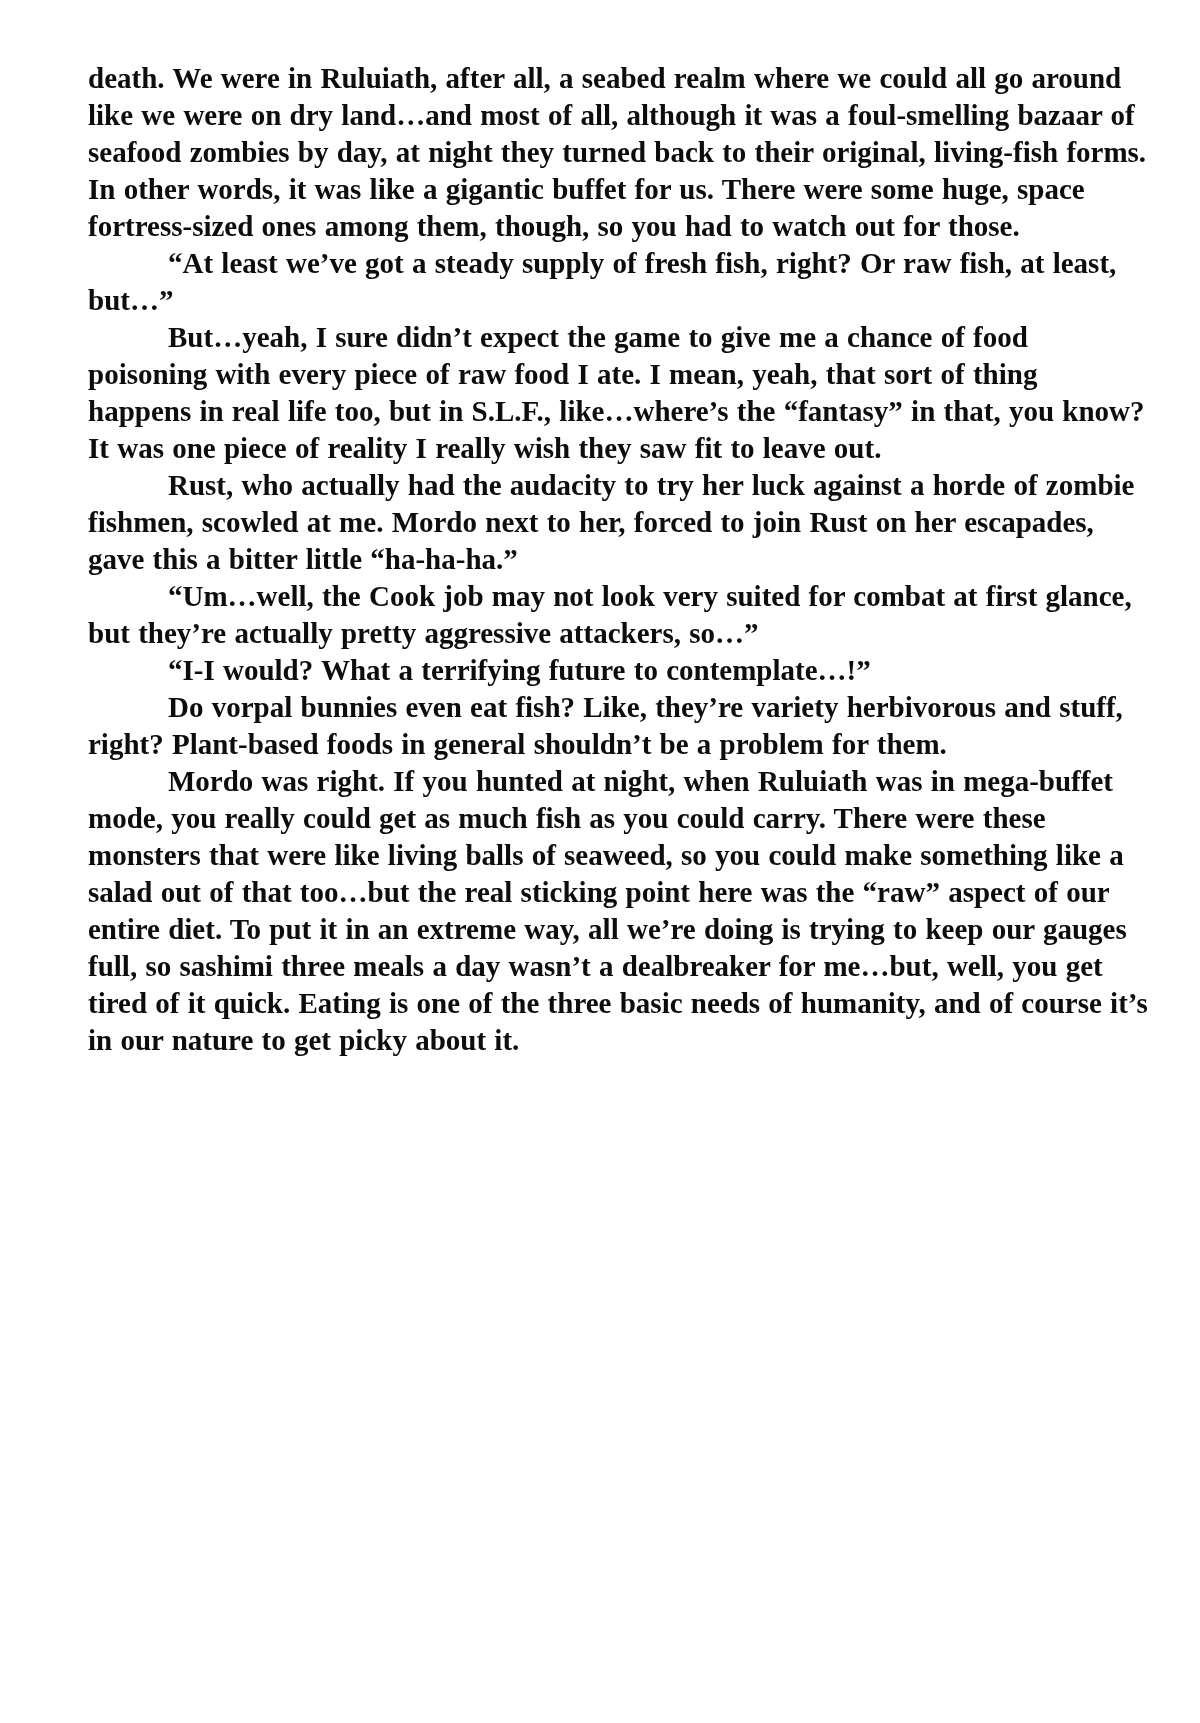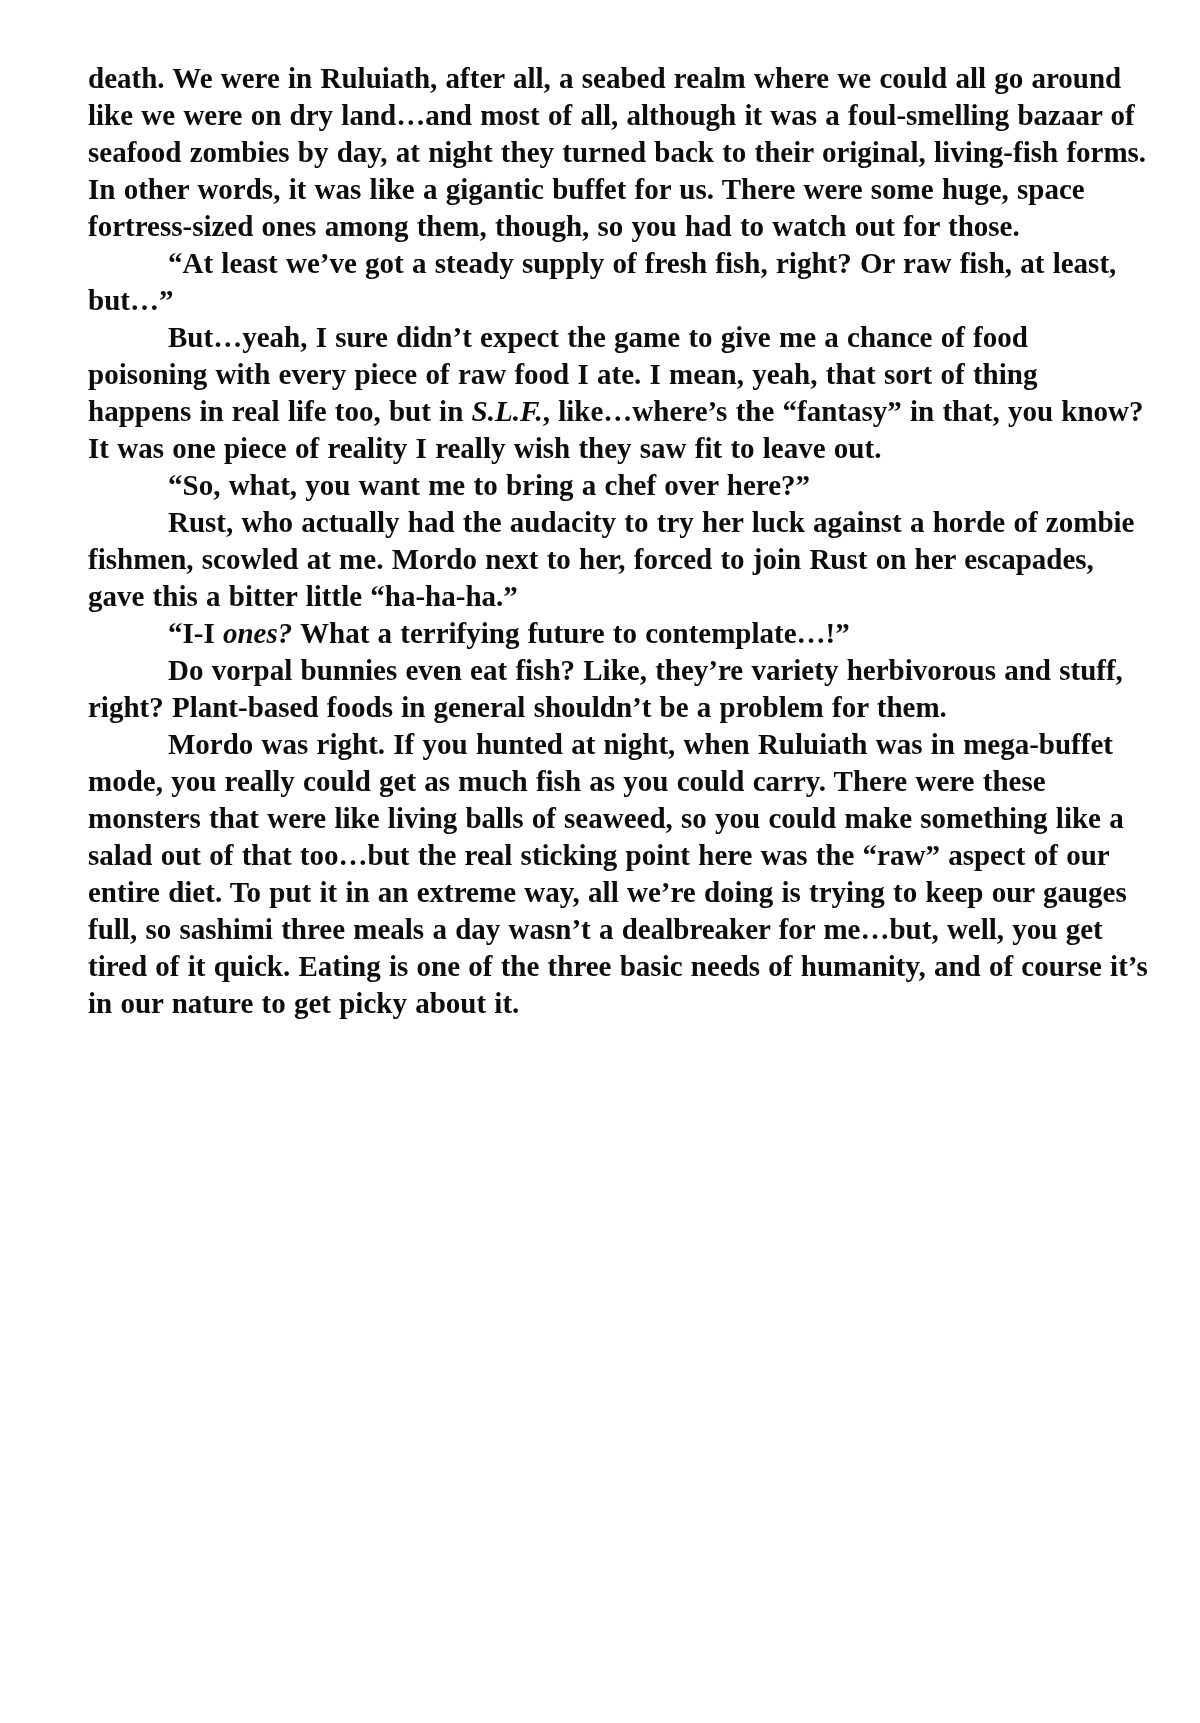--- a/index.html
+++ b/index.html
@@ -20,29 +20,29 @@
     font-family: "Liberation Serif", "DejaVu Serif", serif;
     font-size: 29px;
     line-height: 37px;
     font-weight: 600;
     color: #0d0d0d;
     text-align: left;
     word-spacing: 1px;
   }
   .para { text-indent: 0; }
   .para.indent { text-indent: 80px; }
-  .italic { font-style: italic; }
+  .italic { }
 </style>
 </head>
 <body>
 
 <div class="page">
   <div class="text-block">
       <p class="para"><span>death. We were in Ruluiath, after all, a seabed realm where we could all go around like we were on dry land…and most of all, although it was a foul-smelling bazaar of seafood zombies by day, at night they turned back to their original, living-fish forms. In other words, it was like a gigantic buffet for us. There were some huge, space fortress-sized ones among them, though, so you had to watch out for those.</span></p>
       <p class="para indent"><span>“At least we’ve got a steady supply of fresh fish, right? Or raw fish, at least, but…”</span></p>
       <p class="para indent"><span>But…yeah, I sure didn’t expect the game to give me a chance of food poisoning with every piece of raw food I ate. I mean, yeah, that sort of thing happens in real life too, but in </span><span class="italic">S.L.F.</span><span>, like…where’s the “fantasy” in that, you know? It was one piece of reality I really wish they saw fit to leave out.</span></p>
-      <p class="para indent"><span>“So, what, you want me to bring a chef over here?”</span></p>
       <p class="para indent"><span>Rust, who actually had the audacity to try her luck against a horde of zombie fishmen, scowled at me. Mordo next to her, forced to join Rust on her escapades, gave this a bitter little “ha-ha-ha.”</span></p>
-      <p class="para indent"><span>“I-I </span><span class="italic">ones?</span><span> What a terrifying future to contemplate…!”</span></p>
+      <p class="para indent"><span>“Um…well, the Cook job may not look very suited for combat at first glance, but they’re actually pretty aggressive attackers, so…”</span></p>
+      <p class="para indent"><span>“I-I </span><span class="italic">would?</span><span> What a terrifying future to contemplate…!”</span></p>
       <p class="para indent"><span>Do vorpal bunnies even eat fish? Like, they’re variety herbivorous and stuff, right? Plant-based foods in general shouldn’t be a problem for them.</span></p>
       <p class="para indent"><span>Mordo was right. If you hunted at night, when Ruluiath was in mega-buffet mode, you really could get as much fish as you could carry. There were these monsters that were like living balls of seaweed, so you could make something like a salad out of that too…but the real sticking point here was the “raw” aspect of our entire diet. To put it in an extreme way, all we’re doing is trying to keep our gauges full, so sashimi three meals a day wasn’t a dealbreaker for me…but, well, you get tired of it quick. Eating is one of the three basic needs of humanity, and of course it’s in our nature to get picky about it.</span></p>
     </div>
 </div>
 
 </body></html>

